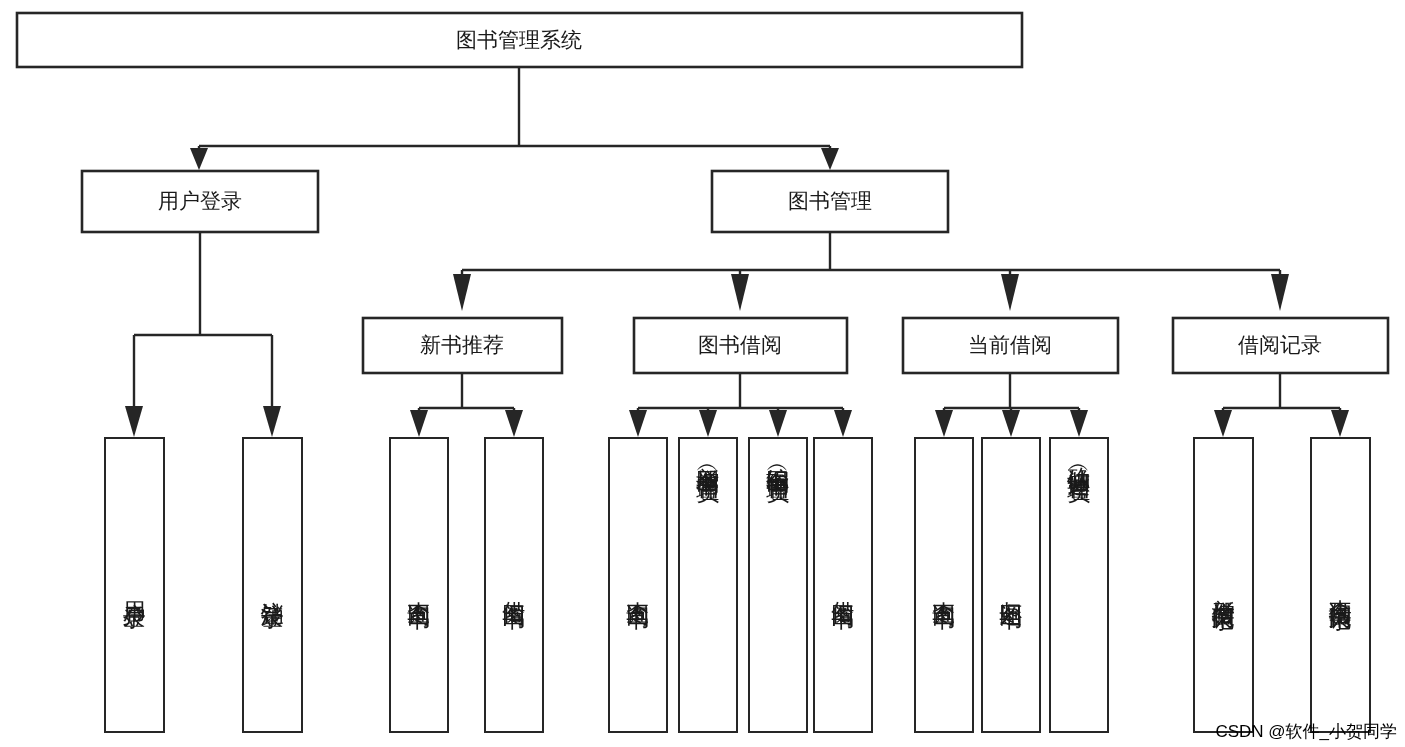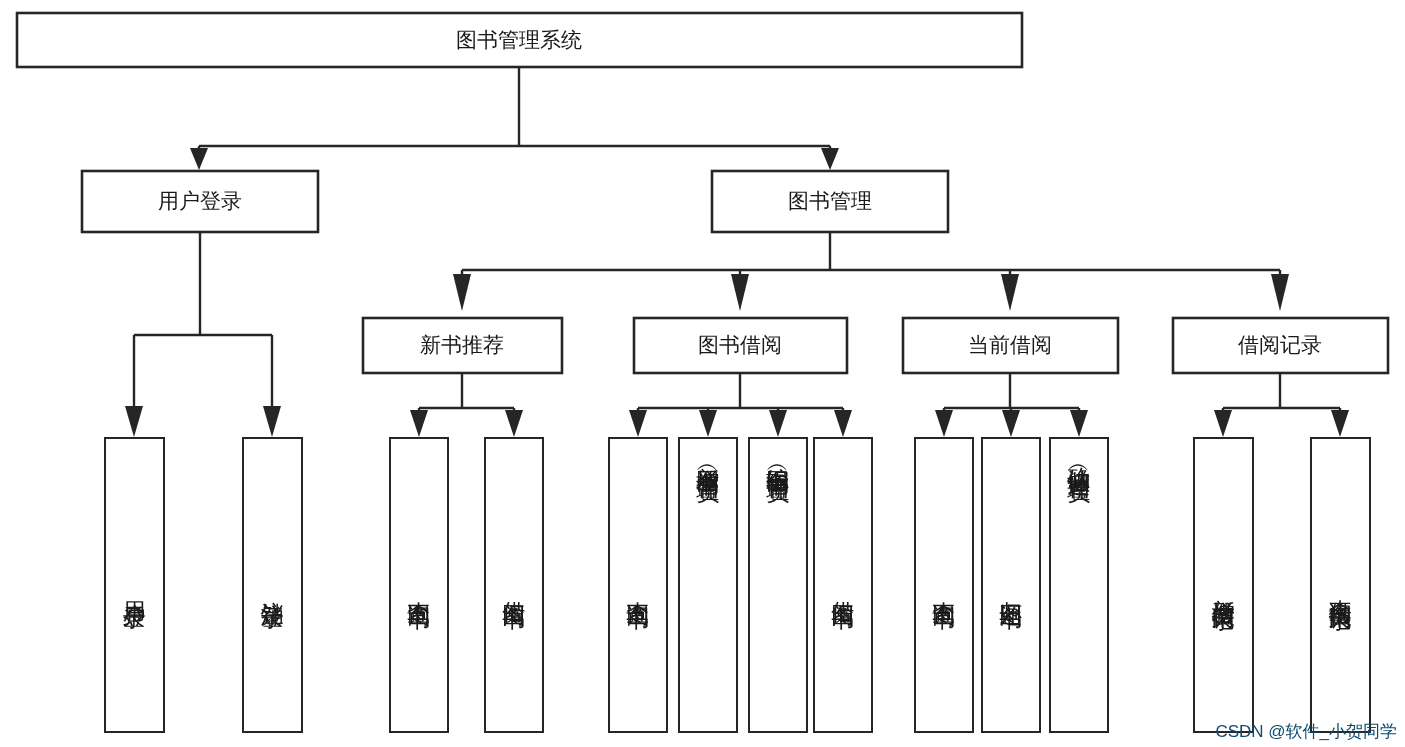--- a/index.html
+++ b/index.html
@@ -78,21 +78,21 @@
     align-items: flex-start;
     padding-top: 6px;
     box-sizing: border-box;
   }
   .watermark {
     position: absolute;
     right: 8px;
     bottom: 4px;
     font-family: "Liberation Sans", "DejaVu Sans", sans-serif;
     font-size: 17px;
-    color: #0c4a6e;
+    color: #000000;
     white-space: nowrap;
     user-select: none;
   }
 </style>
 </head>
 <body>
 
 <div id="diagram-root">
 
   <svg class="diagram-canvas" viewBox="0 0 1405 747">

